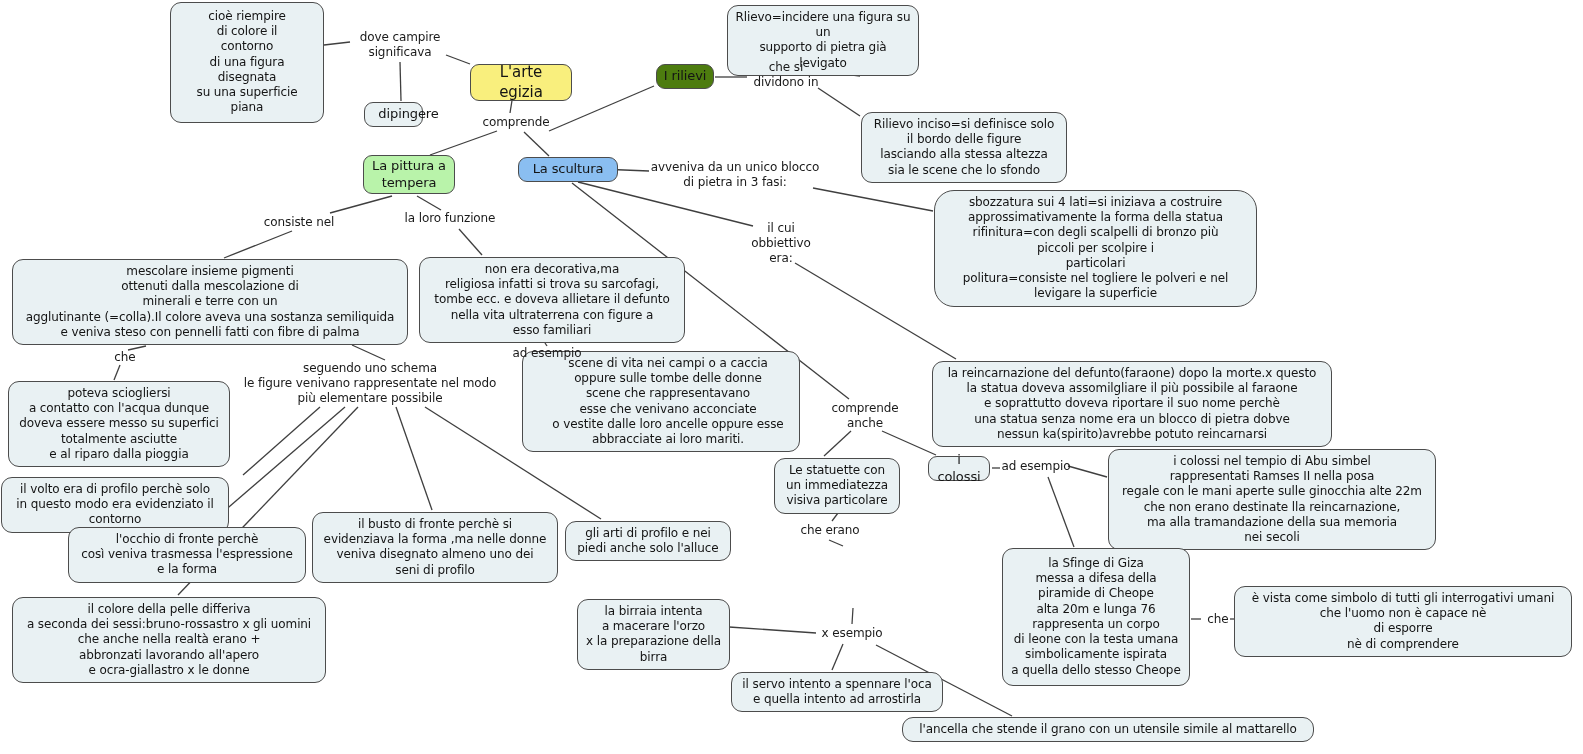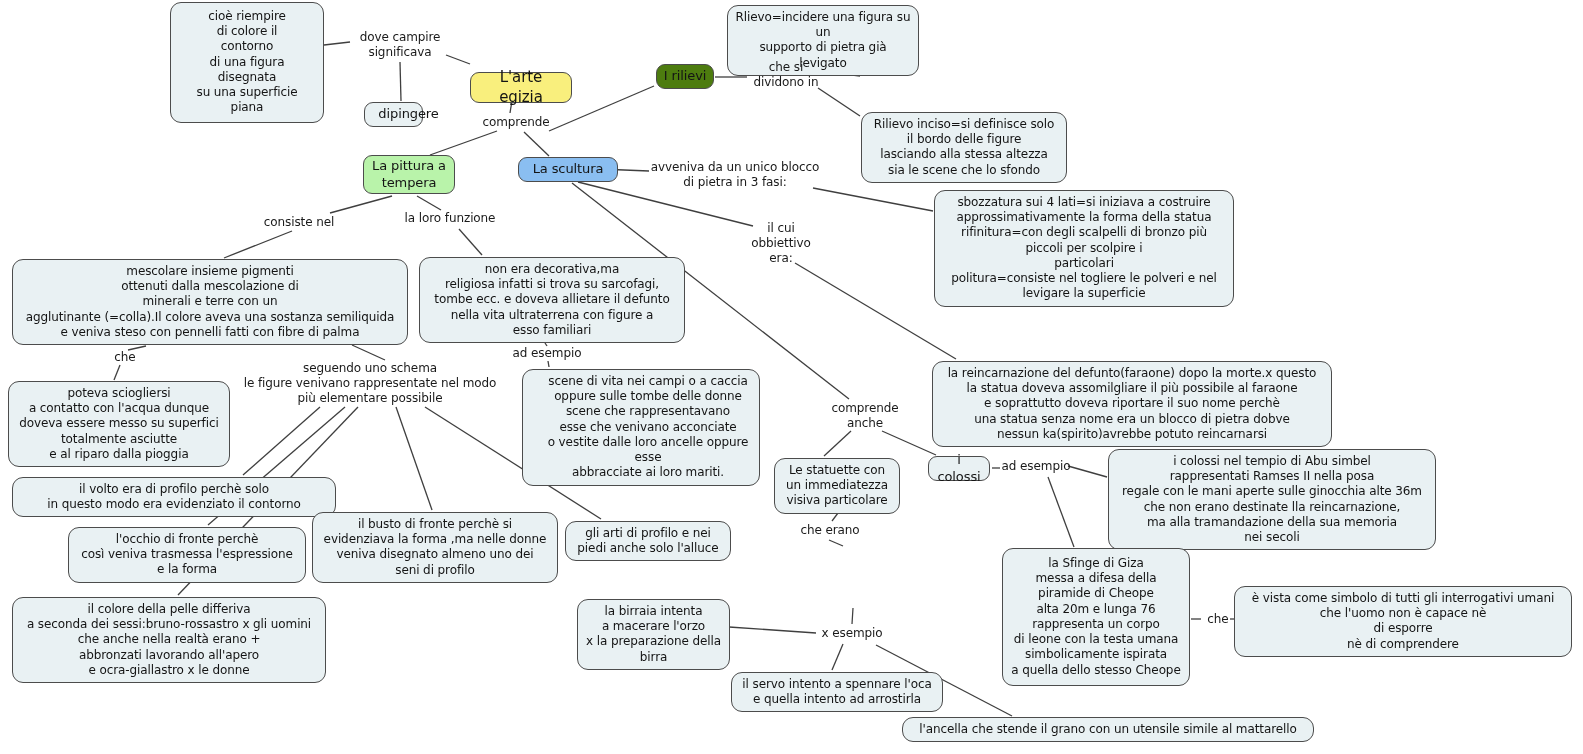--- a/index.html
+++ b/index.html
@@ -77,33 +77,33 @@
     <line x1="396" y1="407" x2="432" y2="510"></line>
     <line x1="425" y1="407" x2="601" y2="519"></line>
     <line x1="358" y1="407" x2="178" y2="595"></line>
   </svg>
 
   <div class="node" style="left:170px;top:2px;width:154px;padding:6px 22px;">cioè riempire
 di colore il contorno
 di una figura disegnata
 su una superficie
 piana</div>
-  <div class="node topic t-yellow" style="left:470px;top:72px;width:102px;height:31px;">L'arte egizia</div>
+  <div class="node topic t-yellow" style="left:470px;top:64px;width:102px;height:37px;">L'arte egizia</div>
   <div class="node topic" style="left:364px;top:102px;width:59px;height:25px;padding-left:36px;">dipingere</div>
   <div class="node topic t-orange" style="left:656px;top:64px;width:58px;height:25px;">I rilievi</div>
   <div class="node" style="left:727px;top:5px;width:192px;">Rlievo=incidere una figura su un
 supporto di pietra già levigato</div>
   <div class="node" style="left:861px;top:112px;width:206px;">Rilievo inciso=si definisce solo
 il bordo delle figure
 lasciando alla stessa altezza
 sia le scene che lo sfondo</div>
   <div class="node topic t-green" style="left:363px;top:155px;width:92px;height:39px;">La pittura a
 tempera</div>
   <div class="node topic t-blue" style="left:518px;top:157px;width:100px;height:25px;">La scultura</div>
-  <div class="node" style="left:934px;top:190px;width:300px;">sbozzatura sui 4 lati=si iniziava a costruire
+  <div class="node" style="left:934px;top:190px;width:323px;border-radius:20px;">sbozzatura sui 4 lati=si iniziava a costruire
 approssimativamente la forma della statua
 rifinitura=con degli scalpelli di bronzo più
 piccoli per scolpire i
 particolari
 politura=consiste nel togliere le polveri e nel
 levigare la superficie</div>
   <div class="node" style="left:12px;top:259px;width:396px;">mescolare insieme pigmenti
 ottenuti dalla mescolazione di
 minerali e terre con un
 agglutinante (=colla).Il colore aveva una sostanza semiliquida
@@ -111,42 +111,42 @@
   <div class="node" style="left:419px;top:257px;width:266px;">non era decorativa,ma
 religiosa infatti si trova su sarcofagi,
 tombe ecc. e doveva allietare il defunto
 nella vita ultraterrena con figure a
 esso familiari</div>
   <div class="node" style="left:8px;top:381px;width:222px;">poteva sciogliersi
 a contatto con l'acqua dunque
 doveva essere messo su superfici
 totalmente asciutte
 e al riparo dalla pioggia</div>
-  <div class="node" style="left:522px;top:369px;width:238px;padding-left:20px;">scene di vita nei campi o a caccia
+  <div class="node" style="left:522px;top:351px;width:278px;padding-left:20px;">scene di vita nei campi o a caccia
 oppure sulle tombe delle donne
 scene che rappresentavano
 esse che venivano acconciate
 o vestite dalle loro ancelle oppure esse
 abbracciate ai loro mariti.</div>
   <div class="node" style="left:932px;top:361px;width:400px;">la reincarnazione del defunto(faraone) dopo la morte.x questo
 la statua doveva assomilgliare il più possibile al faraone
 e soprattutto doveva riportare il suo nome perchè
 una statua senza nome era un blocco di pietra dobve
 nessun ka(spirito)avrebbe potuto reincarnarsi</div>
   <div class="node" style="left:774px;top:458px;width:126px;">Le statuette con
 un immediatezza
 visiva particolare</div>
   <div class="node topic" style="left:928px;top:456px;width:62px;height:25px;">i colossi</div>
   <div class="node" style="left:1108px;top:449px;width:328px;">i colossi nel tempio di Abu simbel
 rappresentati Ramses II nella posa
-regale con le mani aperte sulle ginocchia alte 36m
+regale con le mani aperte sulle ginocchia alte 22m
 che non erano destinate lla reincarnazione,
 ma alla tramandazione della sua memoria
 nei secoli</div>
-  <div class="node" style="left:12px;top:477px;width:324px;">il volto era di profilo perchè solo
+  <div class="node" style="left:1px;top:477px;width:228px;">il volto era di profilo perchè solo
 in questo modo era evidenziato il contorno</div>
   <div class="node" style="left:68px;top:527px;width:238px;">l'occhio di fronte perchè
 così veniva trasmessa l'espressione
 e la forma</div>
   <div class="node" style="left:312px;top:512px;width:246px;">il busto di fronte perchè si
 evidenziava la forma ,ma nelle donne
 veniva disegnato almeno uno dei
 seni di profilo</div>
   <div class="node" style="left:565px;top:521px;width:166px;">gli arti di profilo e nei
 piedi anche solo l'alluce</div>

